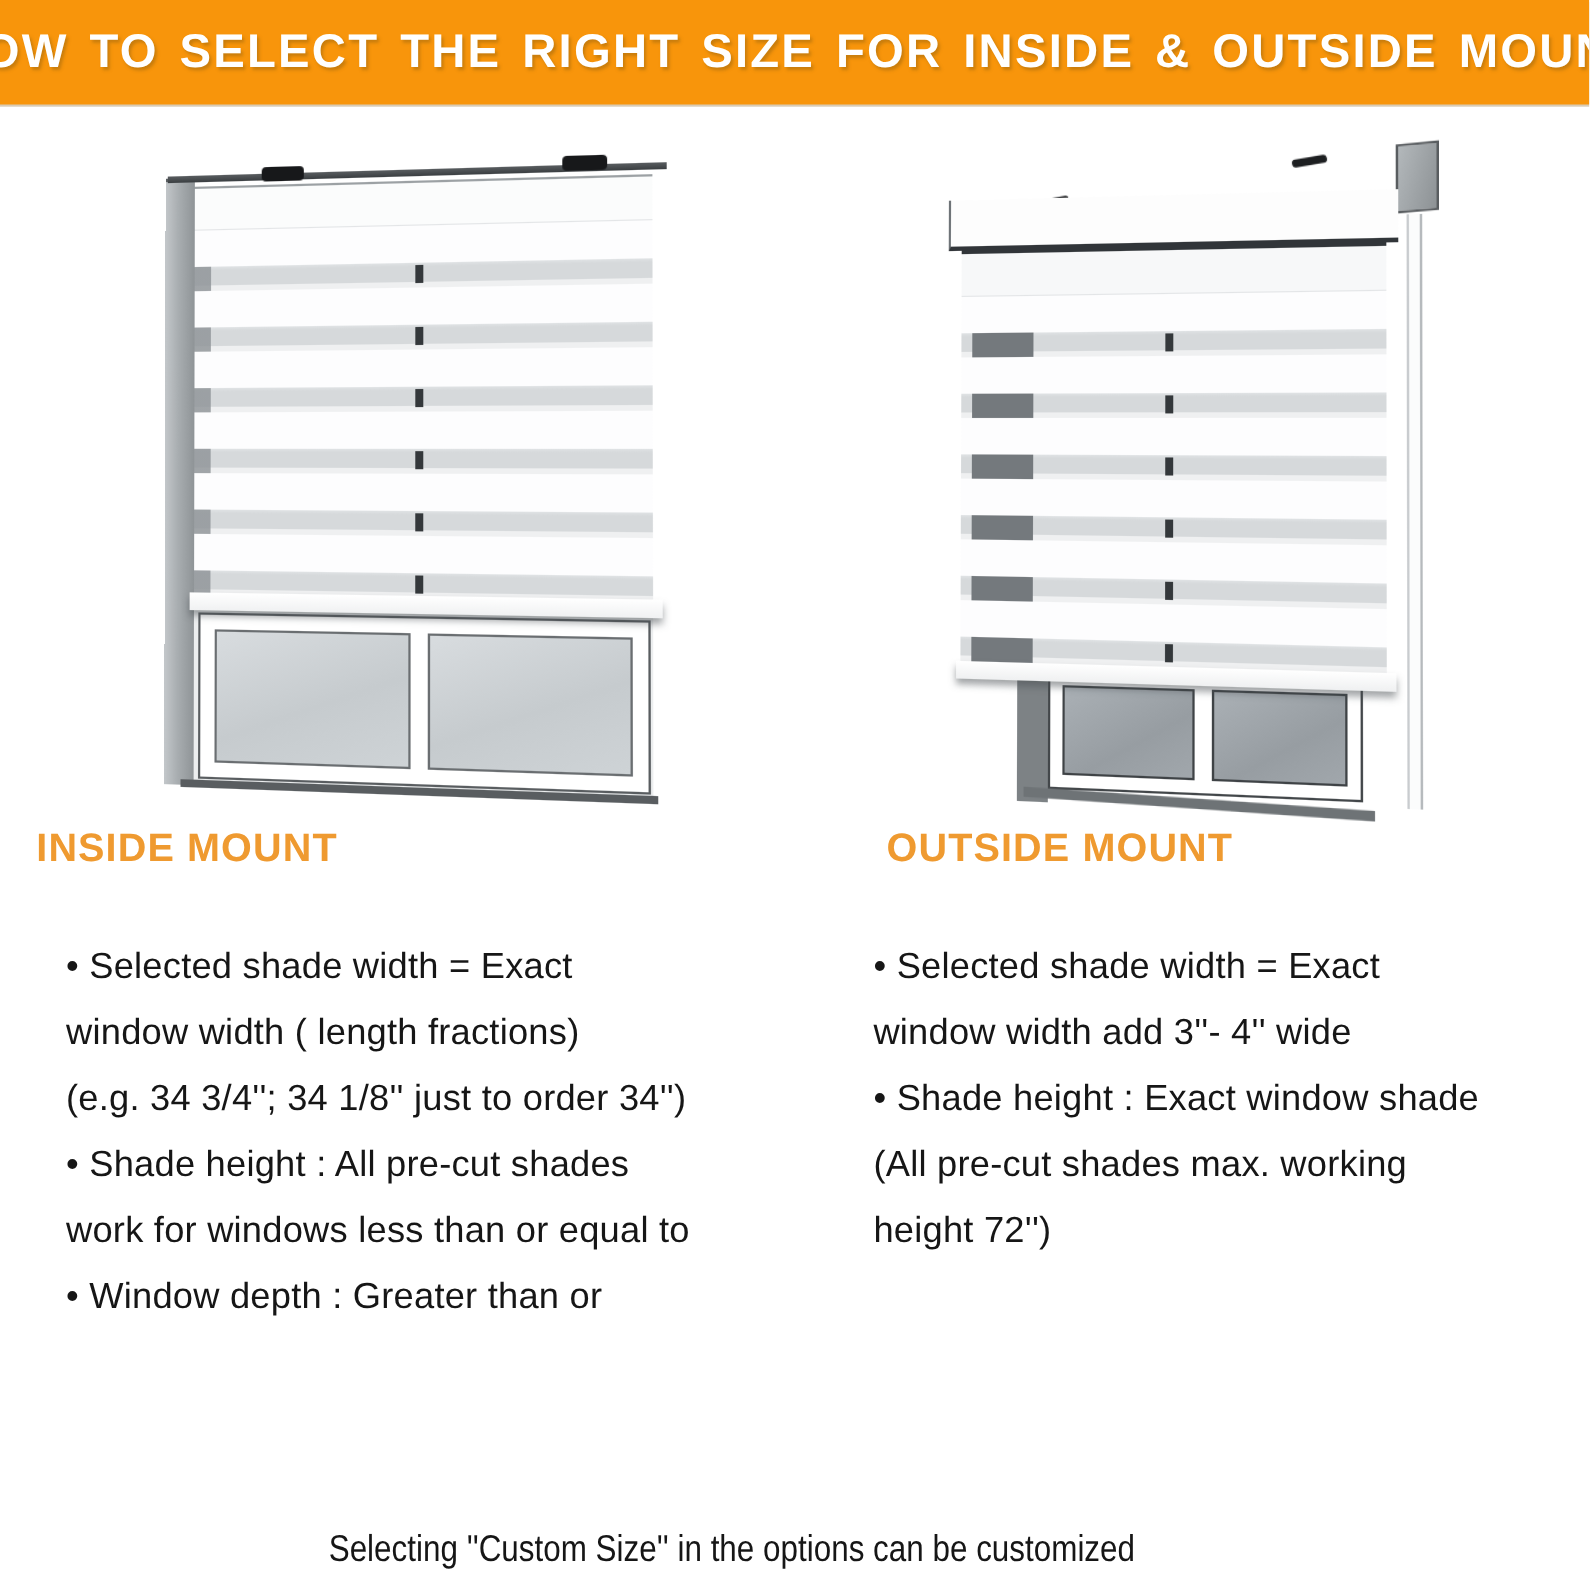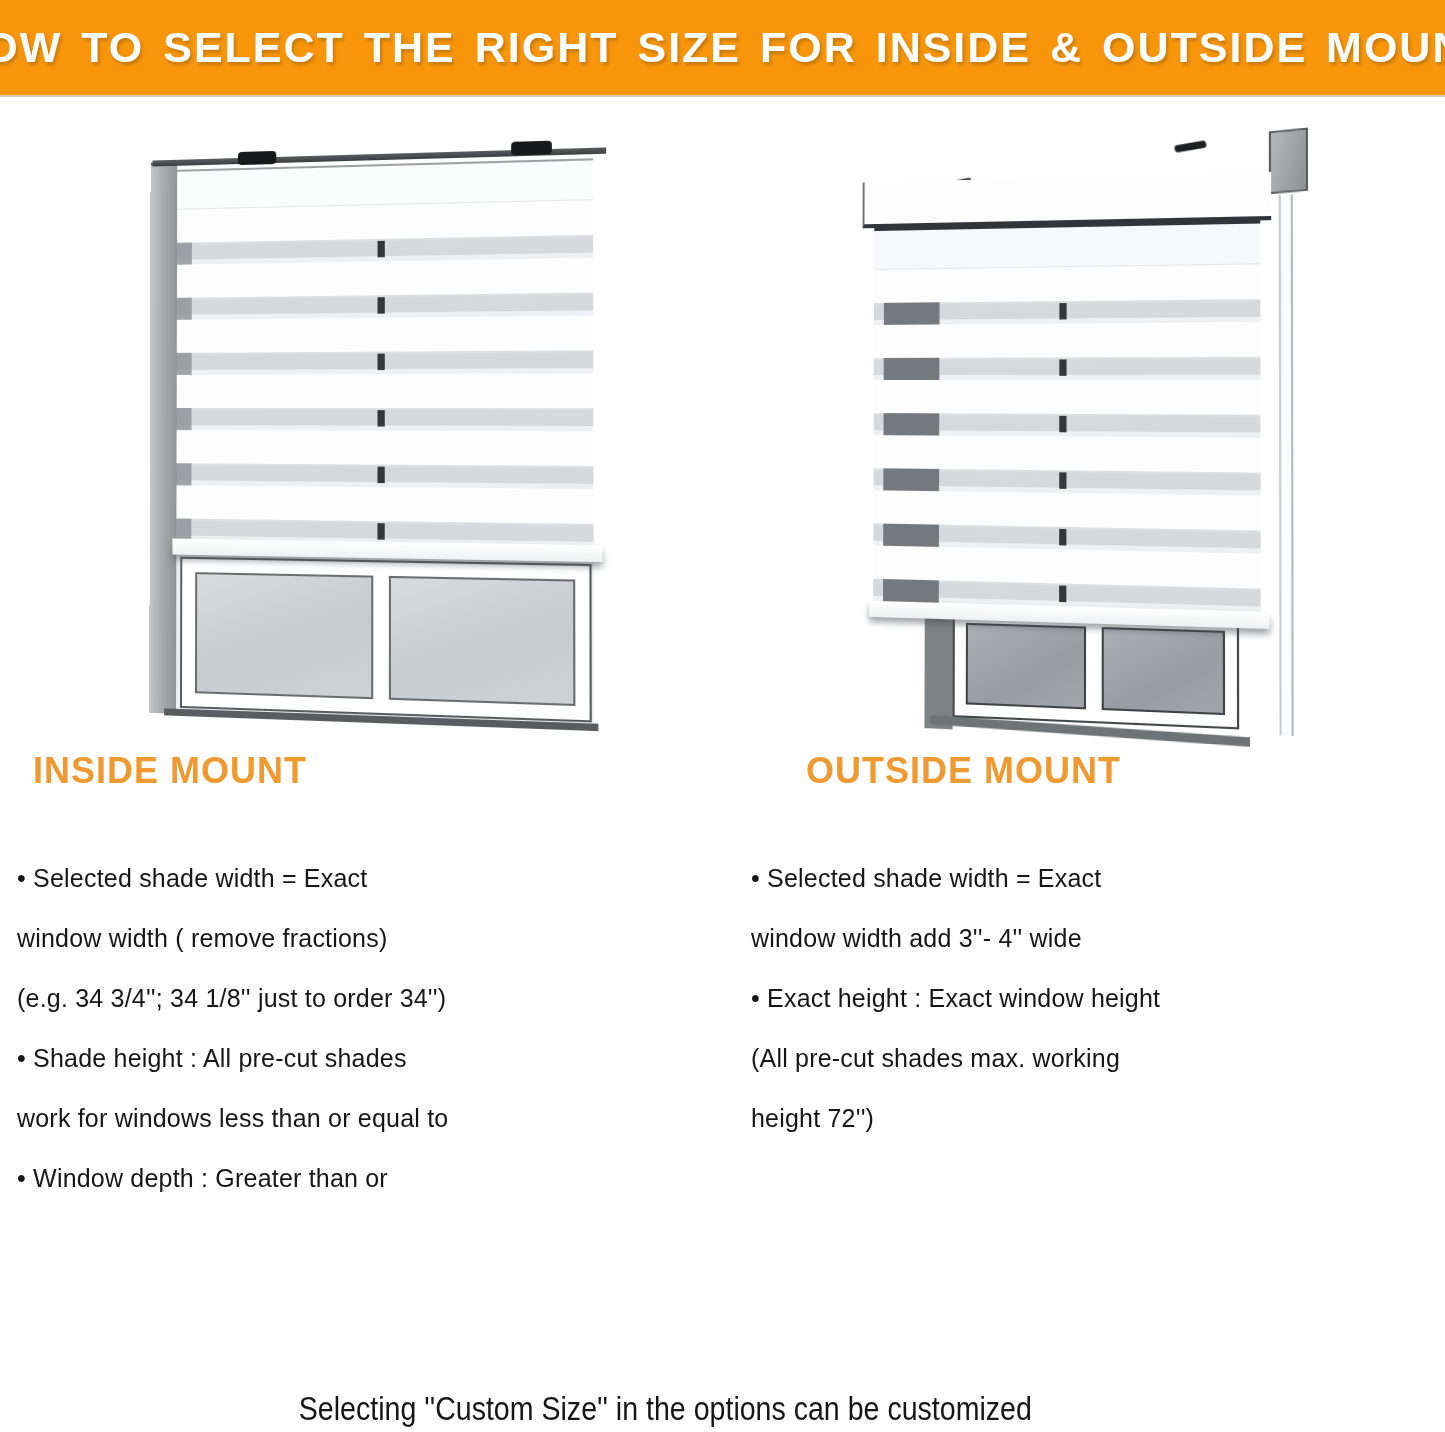--- a/index.html
+++ b/index.html
@@ -178,22 +178,22 @@
     font-size:36px;font-weight:700;color:var(--heading-color);
     letter-spacing:1px;white-space:nowrap;
   }
   .heading-inside{left:33px;top:750px;}
   .heading-outside{left:806px;top:750px;}
 
   .bullet-col{position:absolute;top:848px;}
   .col-inside{left:17px;width:700px;}
   .col-outside{left:751px;width:690px;}
   .text-line{
-    font-size:25px;line-height:60px;color:var(--body-text-color);
-    white-space:nowrap;letter-spacing:.2px;
+    font-size:33px;line-height:60px;color:var(--body-text-color);
+    white-space:nowrap;letter-spacing:.2px;margin-left:43px;
   }
 
   .footnote-wrap{
     position:absolute;left:0;top:1384px;width:1331px;height:48px;
     display:flex;align-items:center;justify-content:center;
   }
   .footnote-text{
     font-size:34px;color:var(--body-text-color);white-space:nowrap;
     transform:scaleX(.84);transform-origin:50% 50%;
   }
@@ -255,30 +255,30 @@
         <div class="sill-dark"></div>
       </div>
     </div>
   </div>
 
   <div class="mount-heading heading-inside">INSIDE MOUNT</div>
   <div class="mount-heading heading-outside">OUTSIDE MOUNT</div>
 
   <div class="bullet-col col-inside">
       <div class="text-line">• Selected shade width = Exact</div>
-      <div class="text-line">window width ( remove fractions)</div>
+      <div class="text-line">window width ( length fractions)</div>
       <div class="text-line">(e.g. 34 3/4''; 34 1/8'' just to order 34'')</div>
       <div class="text-line">• Shade height : All pre-cut shades</div>
       <div class="text-line">work for windows less than or equal to</div>
       <div class="text-line">• Window depth : Greater than or</div>
     </div>
   <div class="bullet-col col-outside">
       <div class="text-line">• Selected shade width = Exact</div>
       <div class="text-line">window width add 3''- 4'' wide</div>
-      <div class="text-line">• Exact height : Exact window height</div>
+      <div class="text-line">• Shade height : Exact window shade</div>
       <div class="text-line">(All pre-cut shades max. working</div>
       <div class="text-line">height 72'')</div>
     </div>
 
   <div class="footnote-wrap">
     <div class="footnote-text">Selecting ''Custom Size'' in the options can be customized</div>
   </div>
 
 </div>
 

